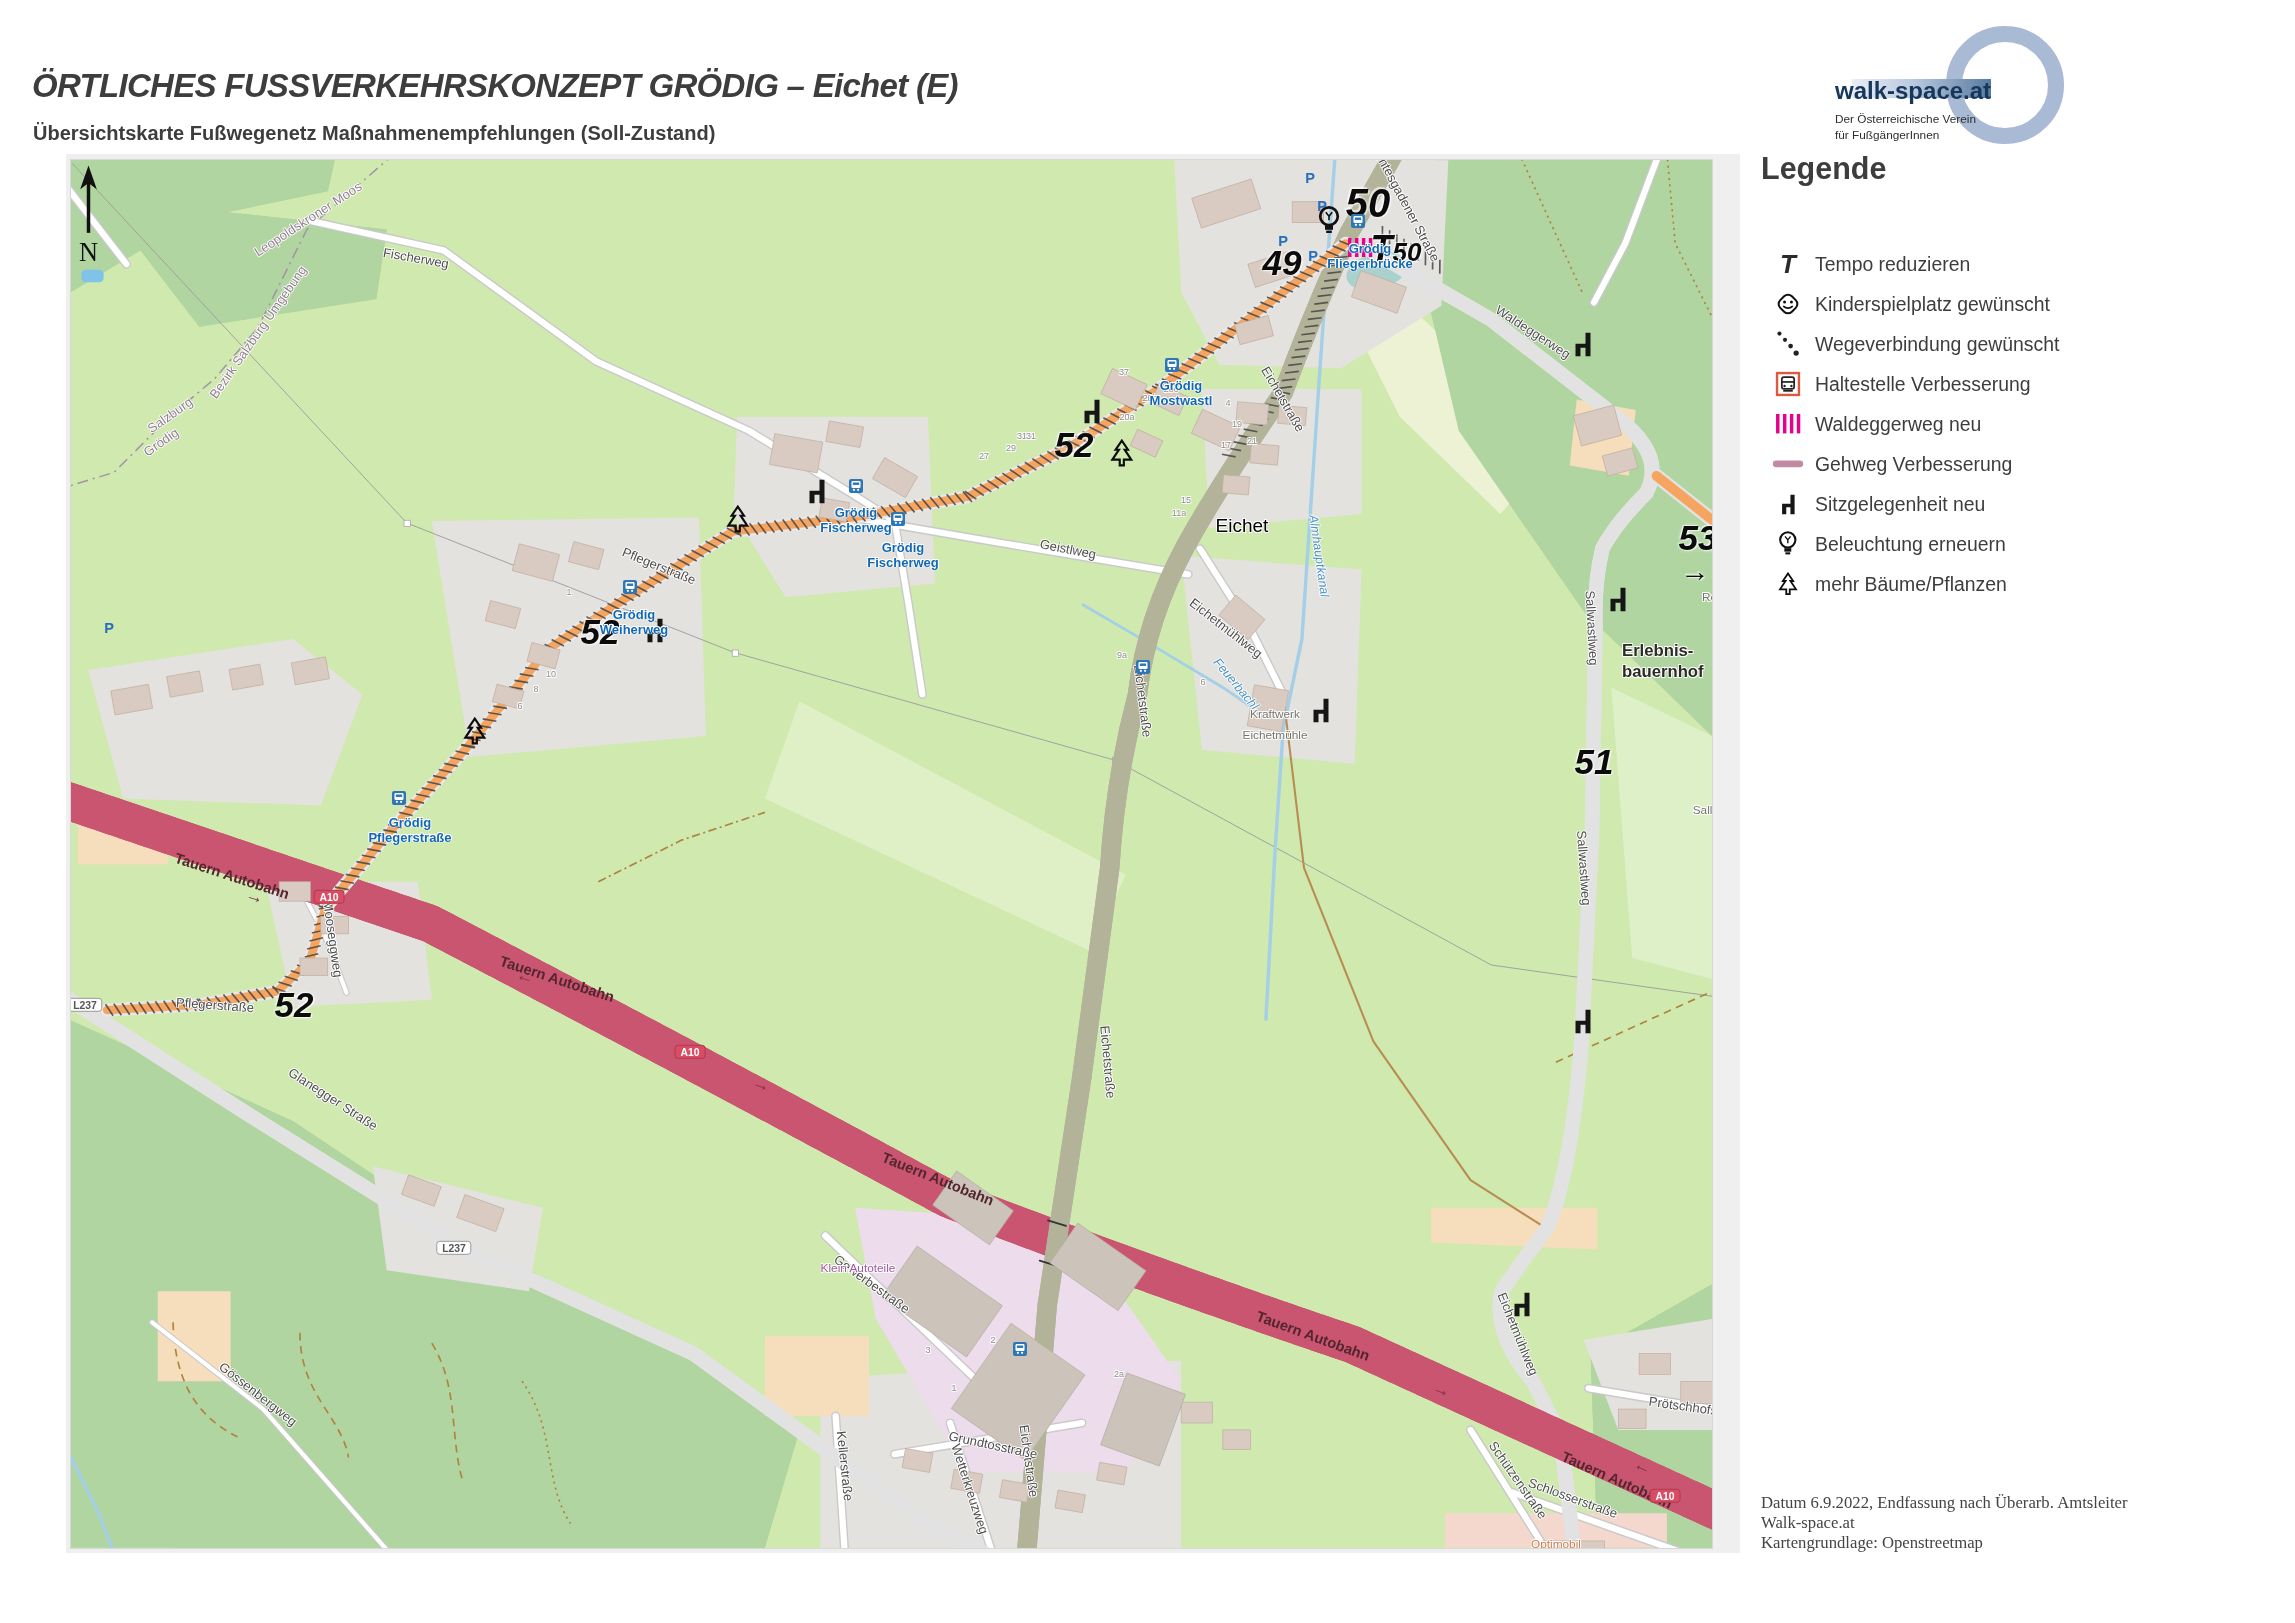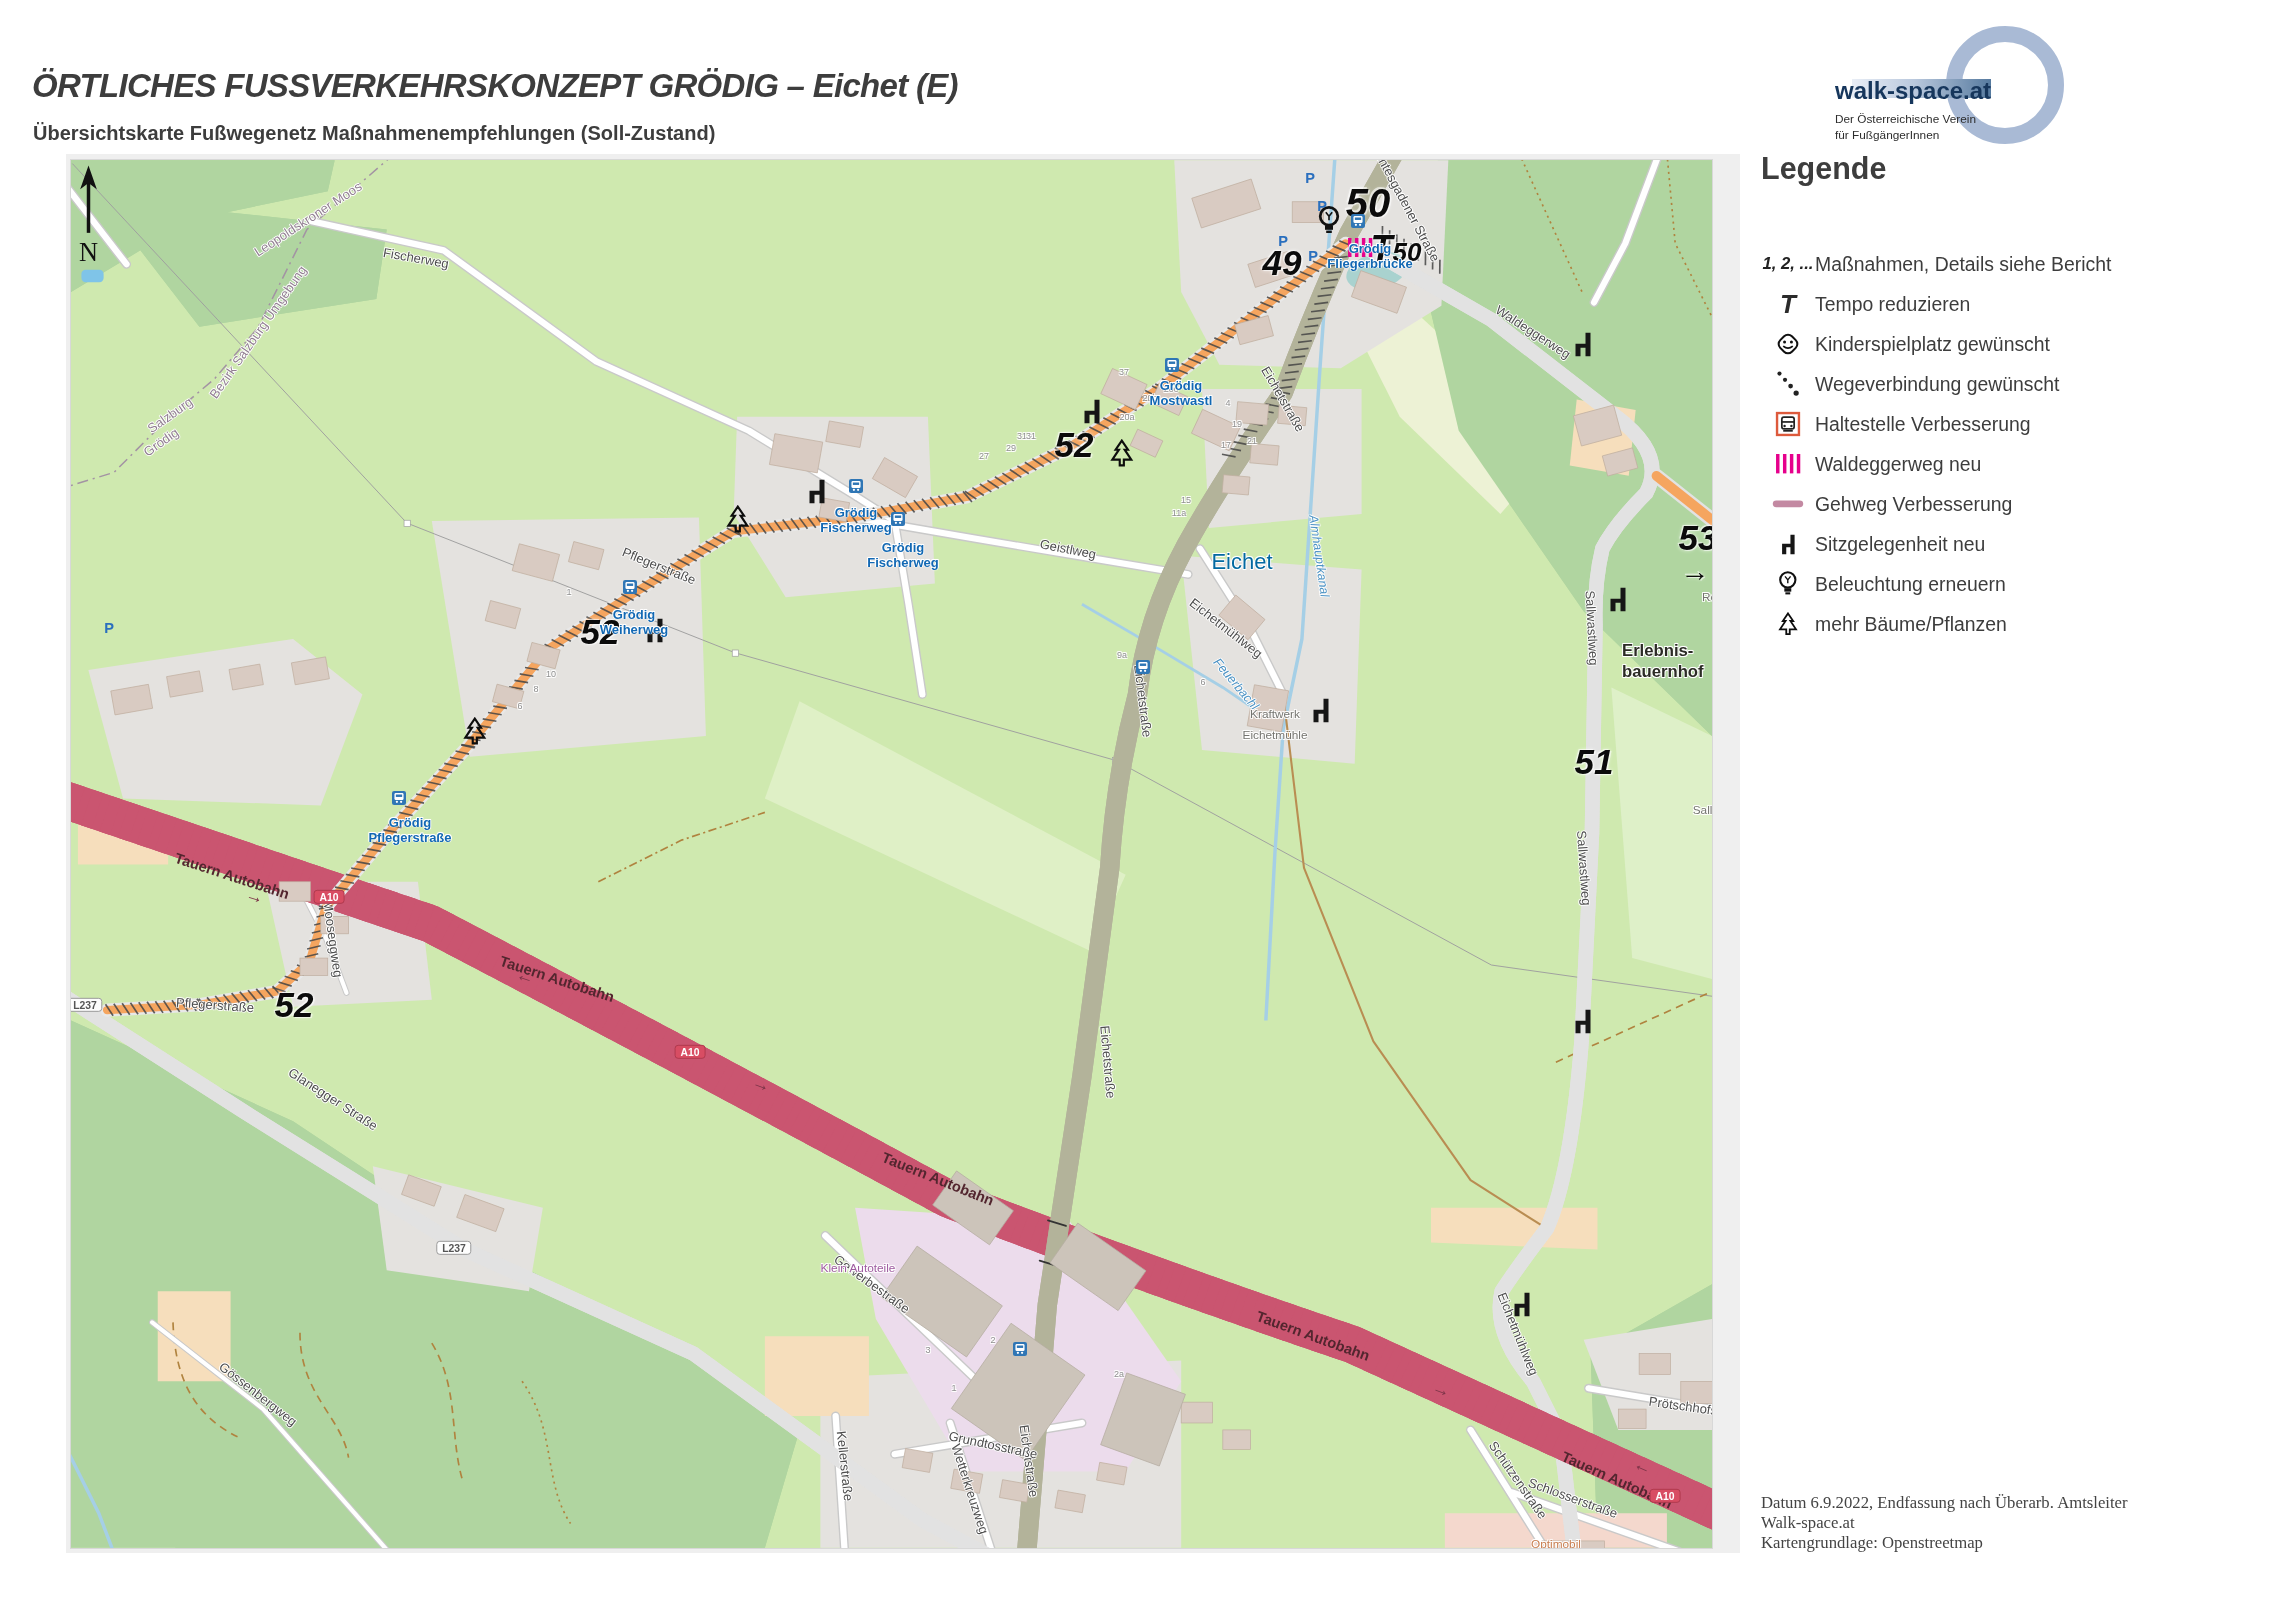--- a/index.html
+++ b/index.html
@@ -25,21 +25,21 @@
   
   #map-frame{left:66px;top:154px;width:1674px;height:1399px;background:#efefef;}
   #map{left:71px;top:160px;width:1641px;height:1388px;background:#cfe9af;overflow:hidden;outline:0.7px solid #d8d8d8;}
   #map svg{position:absolute;left:0;top:0;}
   #map-labels{position:absolute;left:0;top:0;width:1641px;height:1388px;}
   .lbl{position:absolute;white-space:nowrap;transform:translate(-50%,-50%) rotate(var(--r,0deg));
        text-shadow:-0.7px -0.7px 0 #fff,0.7px -0.7px 0 #fff,-0.7px 0.7px 0 #fff,0.7px 0.7px 0 #fff,0 0 2.1px #fff;}
   .lbl.street{font-size:13px;color:#4e4e4e;}
   .lbl.boundary{font-size:13px;color:#917f91;}
   .lbl.water{font-size:12.5px;font-style:italic;color:#4d93c4;}
-  .lbl.place{font-size:22px;color:#0369a1;margin-top:36px;}
+  .lbl.place{font-size:19px;color:#000000;}
   .lbl.small{font-size:11.8px;color:#757570;}
   .lbl.highway{font-size:14.6px;color:#53262f;font-weight:bold;text-shadow:none;}
   .lbl.transit{font-size:13px;color:#1268b3;font-weight:bold;line-height:15.3px;text-align:center;}
   .lbl.house{font-size:9px;color:#8f8f8f;}
   .lbl.purple{font-size:11.8px;color:#9f5ba0;}
   .lbl.orangetxt{font-size:11.8px;color:#c87d4f;}
   .lbl.poi{font-size:16.7px;font-weight:bold;color:#2b2b25;line-height:21px;text-align:left;transform:translate(0,-50%);}
   .num{position:absolute;transform:translate(-50%,-50%);font-weight:bold;font-style:italic;color:#0b0b0b;
        text-shadow:-1.4px -1.4px 0 rgba(255,255,255,.55),1.4px 1.4px 0 rgba(255,255,255,.55),0 0 4.2px rgba(255,255,255,.8);}
   .mapico{position:absolute;transform:translate(-50%,-50%);}
@@ -61,26 +61,20 @@
   <div class="bar"></div>
   <div class="wordmark">walk-space.at</div>
   <div class="tag">
     <div>Der Österreichische Verein</div>
     <div>für FußgängerInnen</div>
   </div>
 </div>
 
 <div class="abs" id="legend-title">Legende</div>
 <div class="abs" id="legend-list">
-    <div class="leg-row">
-      <div class="leg-ico">
-        <span style="font-weight:bold;font-style:italic;font-size:16.7px;color:#222">1, 2, ...</span>
-      </div>
-                   <div class="leg-lbl">Maßnahmen, Details siehe Bericht</div>
-    </div>
     <div class="leg-row">
       <div class="leg-ico">
         <span style="font-weight:bold;font-style:italic;font-size:26px;color:#2b2b2b">T</span>
       </div>
                    <div class="leg-lbl">Tempo reduzieren</div>
     </div>
     <div class="leg-row">
       <div class="leg-ico">
         <svg width="26" height="26" viewBox="0 0 38 38">
           <g transform="rotate(45 19 19)">

